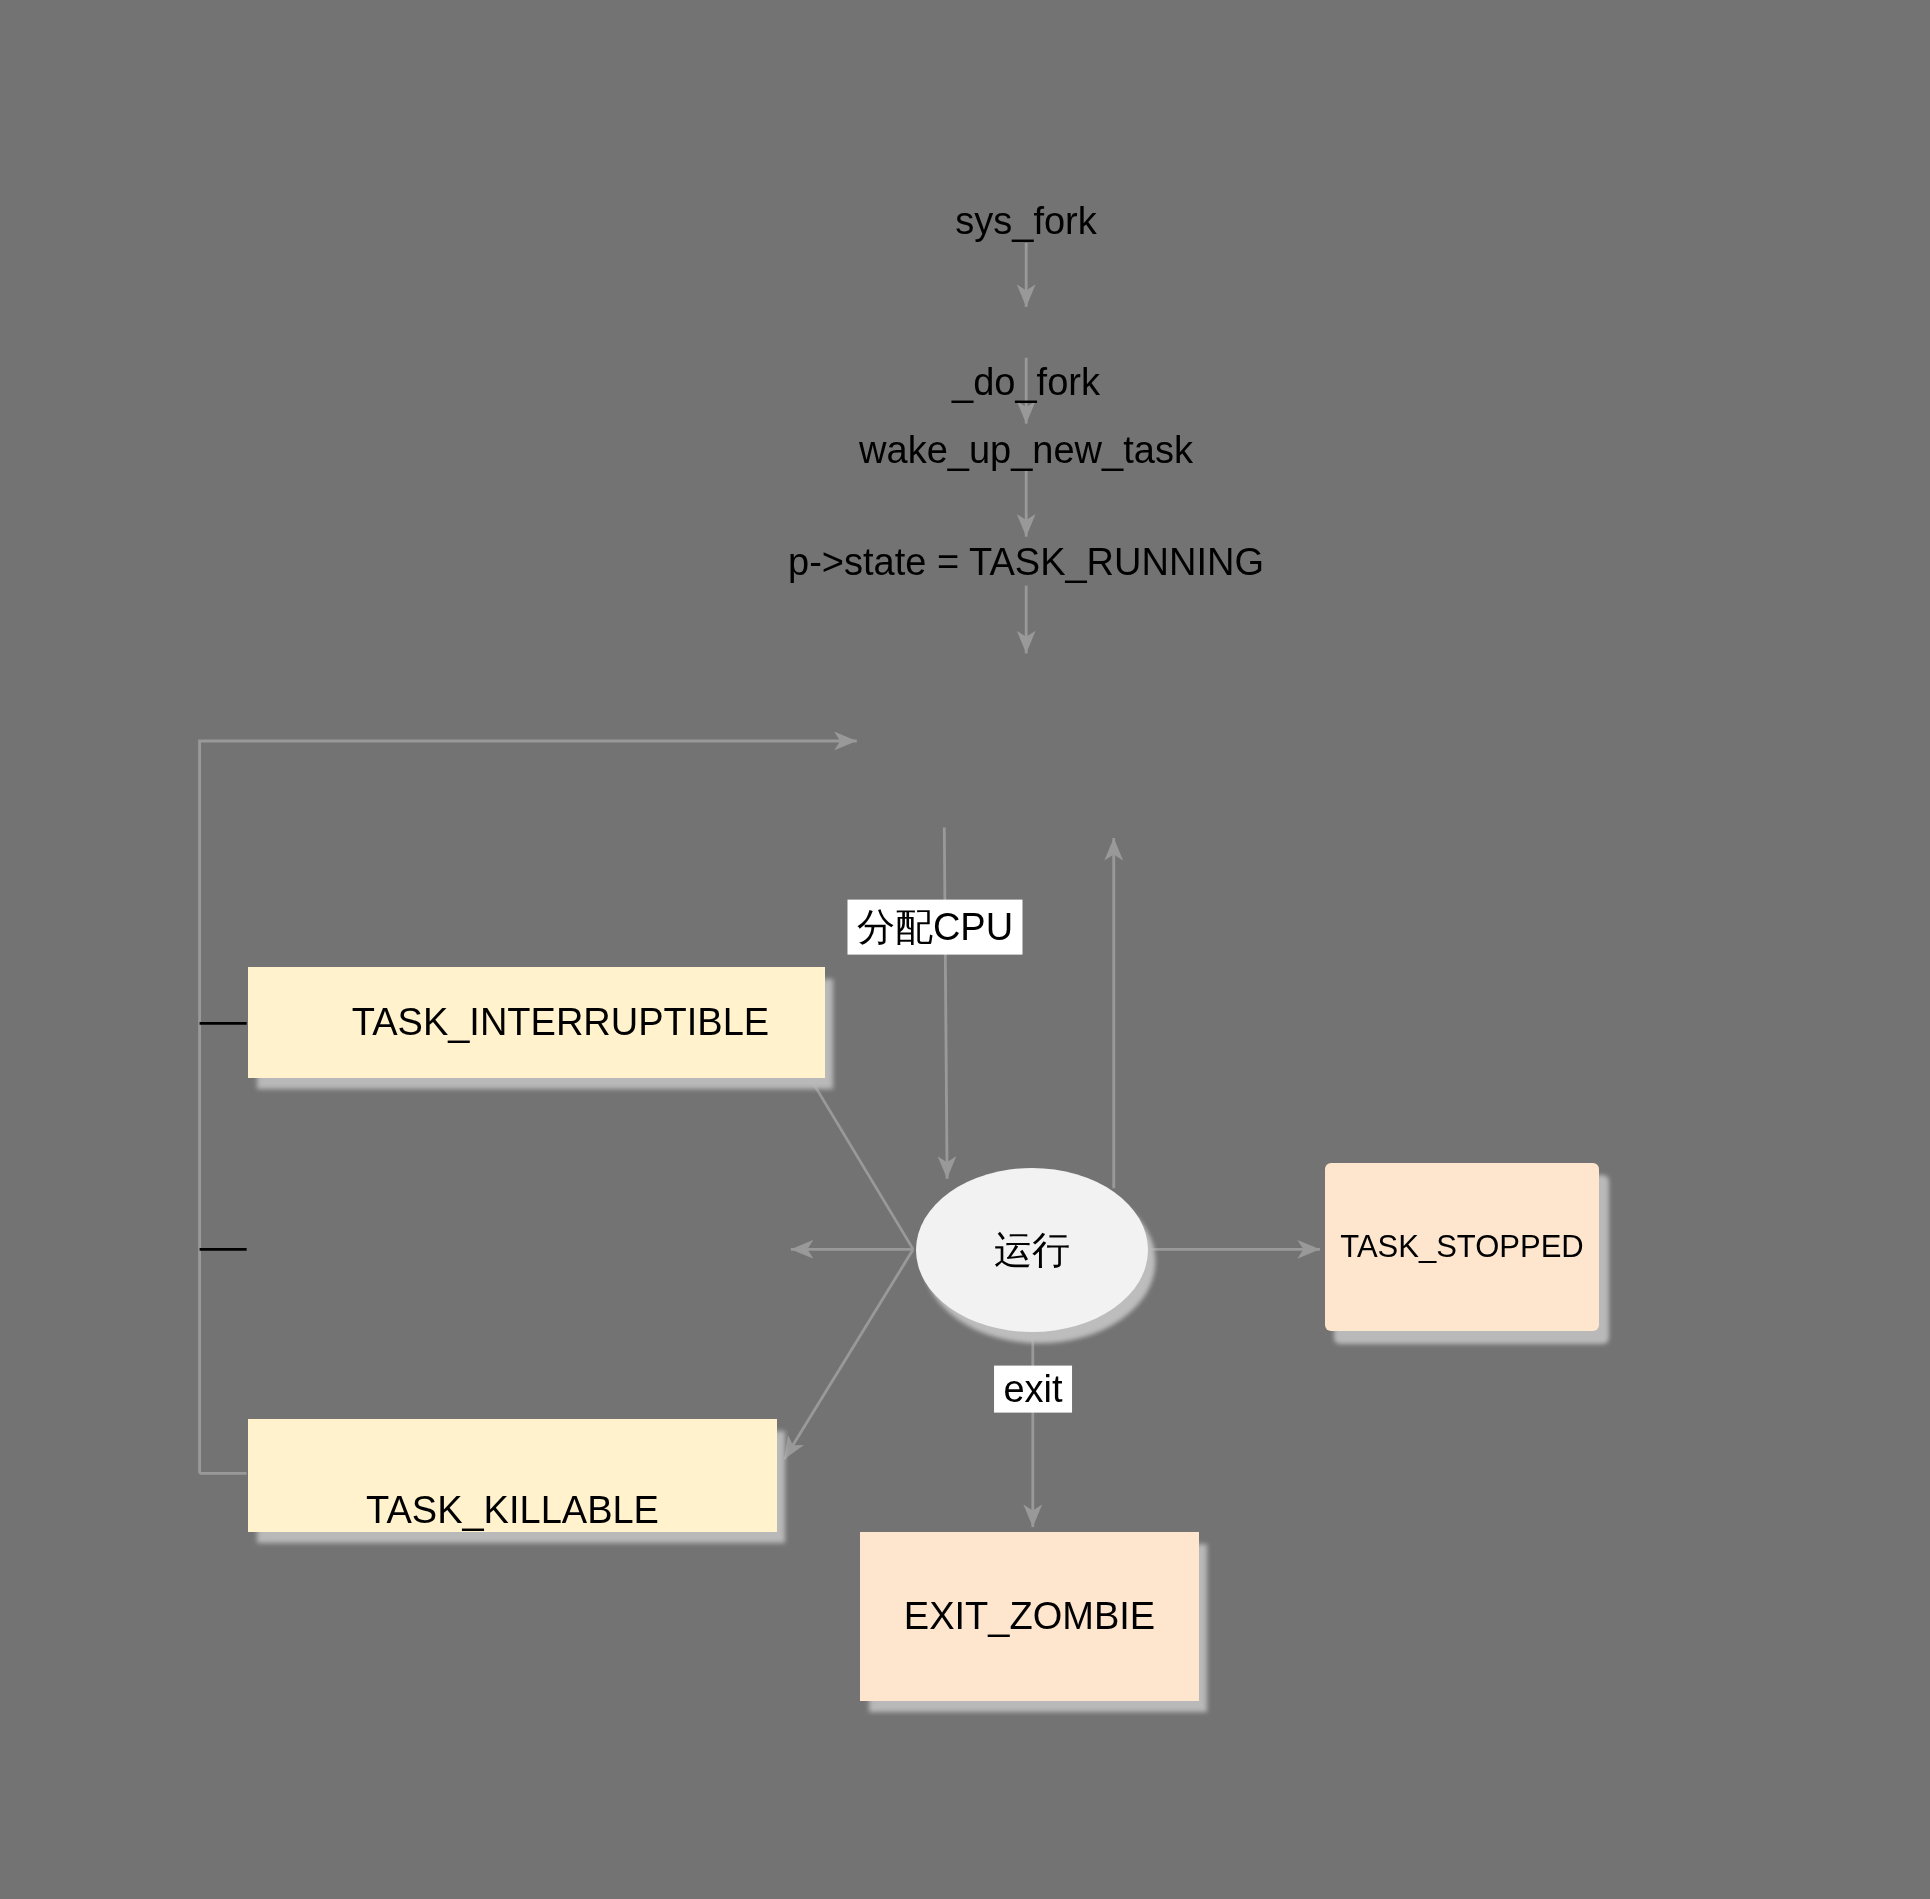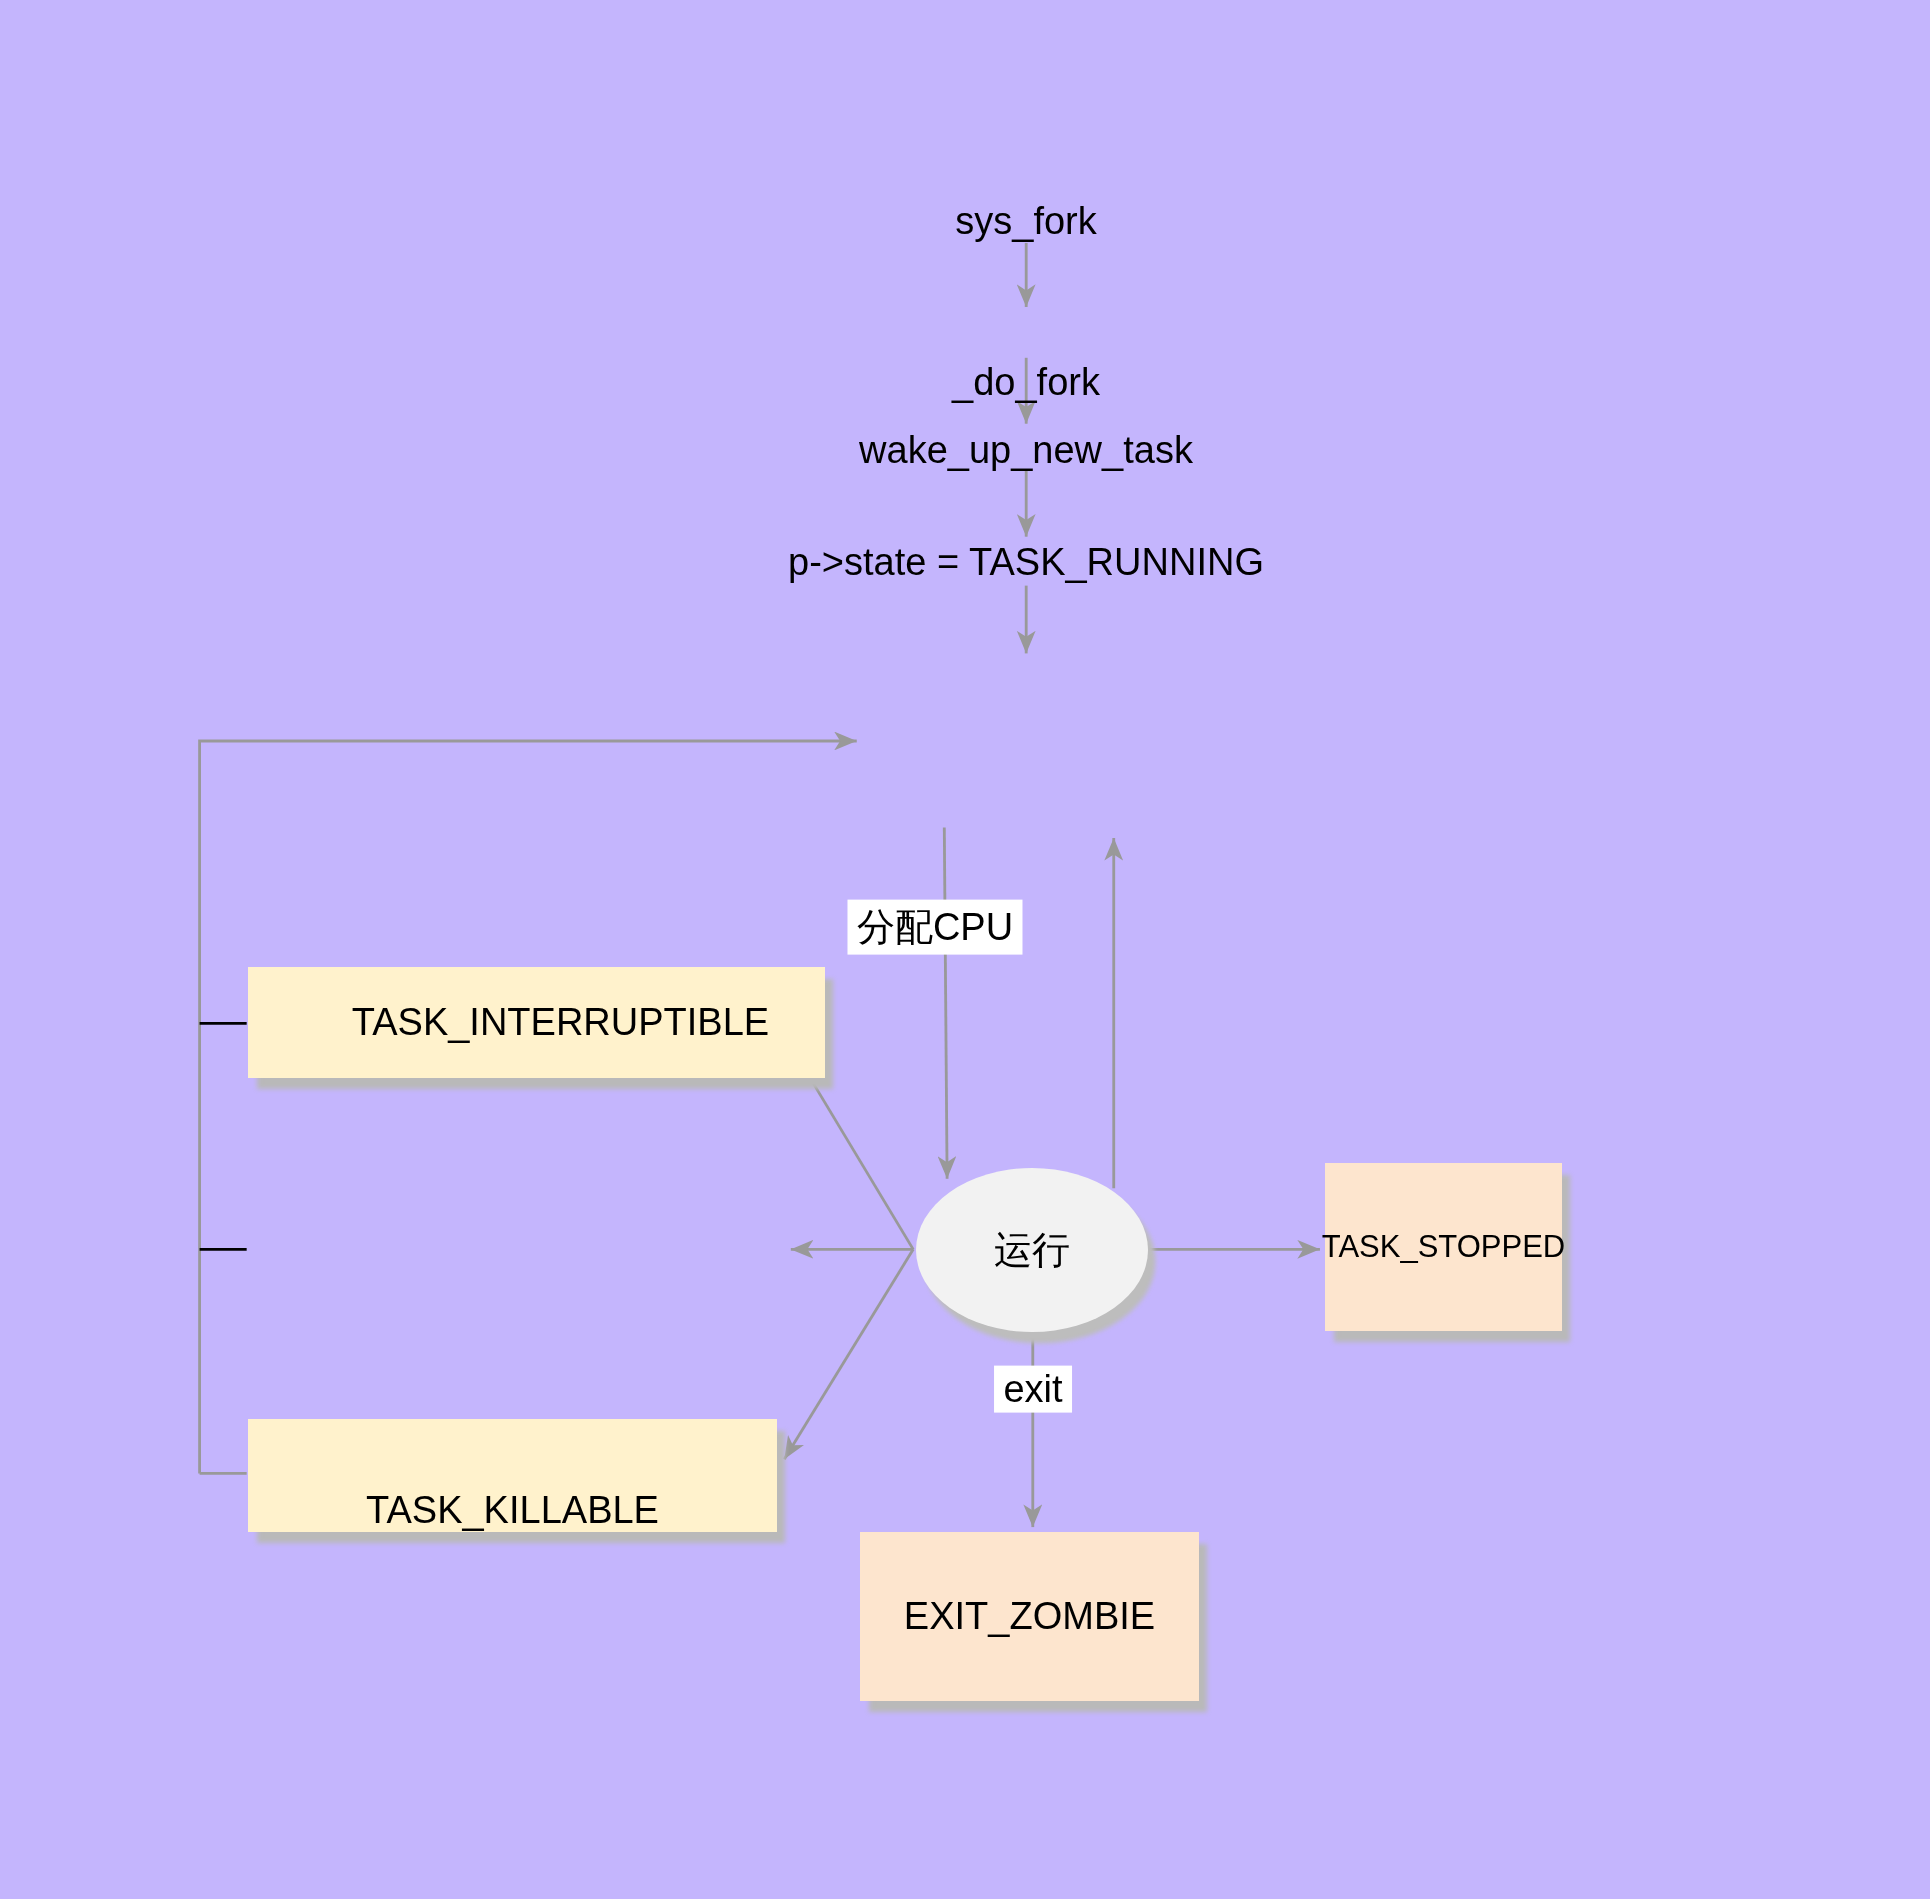--- a/index.html
+++ b/index.html
@@ -1,20 +1,20 @@
 <!DOCTYPE html>
 <html style="font-size:15px"><head>
 <meta charset="utf-8">
 <style>
   html, body { margin: 0; padding: 0; background: #ffffff; }
   .canvas {
     position: relative;
     width: 1930px;
     height: 1899px;
-    background: #c4b5fd;
+    background: #737373;
     font-family: "Liberation Sans", sans-serif;
     color: #000000;
     overflow: hidden;
   }
   .connector-layer {
     position: absolute;
     left: 0; top: 0;
     width: 1930px; height: 1899px;
     z-index: 1;
   }
@@ -64,21 +64,21 @@
   #lbl-sys-fork        { left: 1026px; top: 221px; }
   #lbl-do-fork         { left: 1026px; top: 336px; margin-top: 46px; }
   #lbl-wake-up         { left: 1026px; top: 450px; }
   #lbl-set-state       { left: 1026px; top: 562px; }
 
   
   #box-task-running        { left: 860px;  top: 656px;  width: 339px; height: 169px; }
   #box-task-interruptible  { left: 248px;  top: 967px; width: 529px; height: 111px; padding-left: 48px; }
   #box-task-uninterruptible{ left: 248px;  top: 1191px; width: 529px; height: 113px; }
   #box-task-killable       { left: 248px;  top: 1419px; width: 529px; height: 113px; align-items: flex-end; }
-  #box-task-stopped        { left: 1325px; top: 1163px; width: 237px; height: 168px; font-size: 31px; }
+  #box-task-stopped        { left: 1325px; top: 1163px; width: 274px; height: 168px; font-size: 31px; border-radius: 6px; }
   #box-exit-zombie         { left: 860px;  top: 1532px; width: 339px; height: 169px; }
   #ellipse-running         { left: 916px;  top: 1168px; width: 232px; height: 164px; }
 
   
   #lbl-allocate-cpu { left: 935px;  top: 927px; }
   #lbl-timeslice    { left: 1114px; top: 979px; }
   #lbl-exit         { left: 1033px; top: 1389px; }
 </style>
 </head>
 <body>

